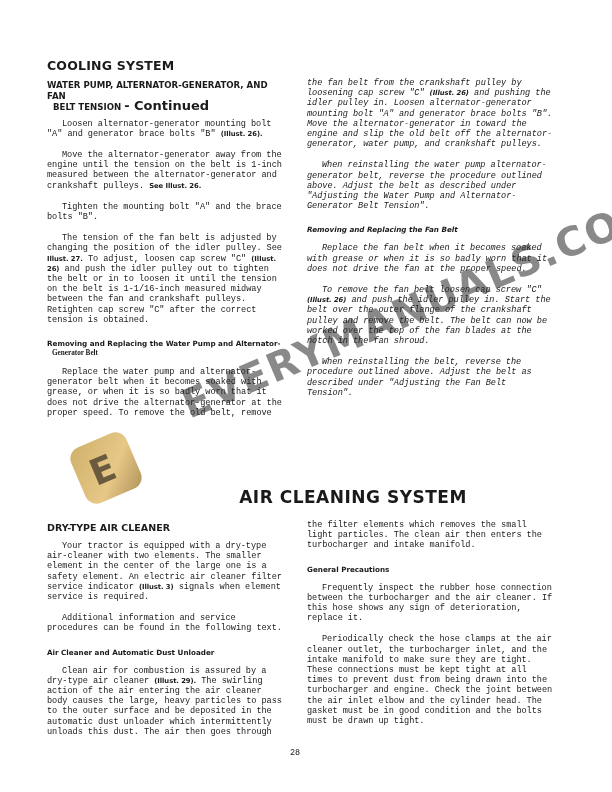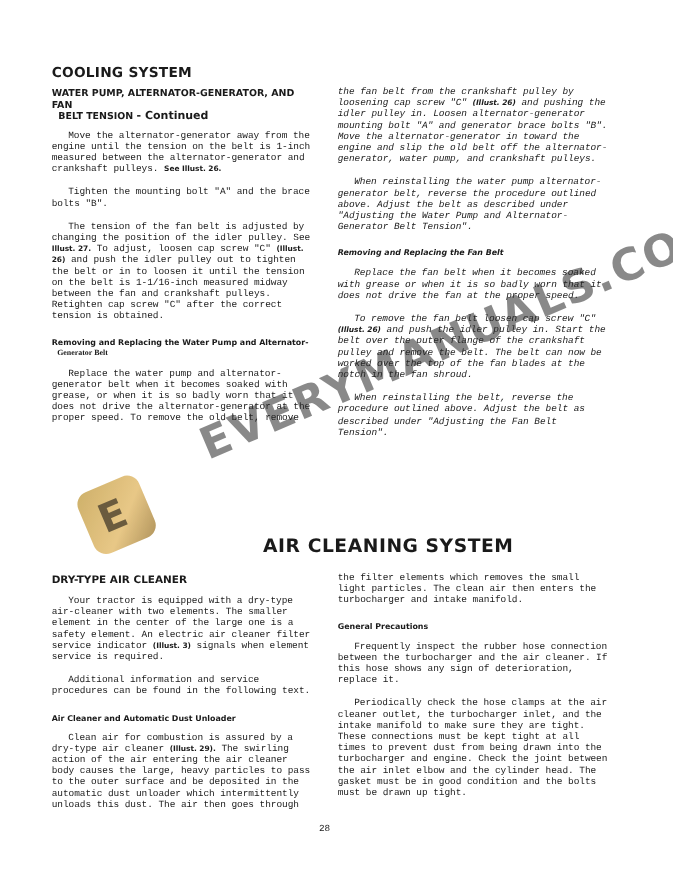--- a/index.html
+++ b/index.html
@@ -11,21 +11,21 @@
   .section-title { position: absolute; left: 47px; top: 58px; font-size: 12.5px; font-weight: bold; letter-spacing: 0.2px; margin: 0; }
   .main-title { position: absolute; left: 0; width: 612px; top: 476px; text-align: center; font-size: 17px; font-weight: bold; letter-spacing: 0.5px; margin: 11px; padding-left: 36px; }
 
   .col { position: absolute; width: 236px; }
   .col.left-top { left: 47px; top: 80px; }
   .col.right-top { left: 307px; top: 78px; width: 250px; font-style: italic; }
   .col.left-bot { left: 47px; top: 522px; }
   .col.right-bot { left: 307px; top: 520px; width: 250px; }
 
   h2.h-major { font-size: 8.6px; font-weight: bold; margin: 0 0 6px 0; line-height: 10.5px; }
-  h2.h-major .cont { font-size: 10px; }
+  h2.h-major .cont { font-size: 13px; }
   h2.h-major .indent { padding-left: 6px; display: inline-block; }
   h3.h-minor { font-size: 7.2px; font-weight: bold; margin: 14px 0 9px 0; line-height: 9px; }
   h3.h-minor .indent { padding-left: 5px; display: inline-block; font-family: Liberation Serif, serif; }
   h2.h-upper { font-size: 9.5px; font-weight: bold; margin: 0 0 8px 0; }
 
   p.body { font-size: 8.6px; line-height: 10.2px; margin: 0 0 11px 0; letter-spacing: -0.05px; text-align: left; }
   p.body .ind { padding-left: 15px; }
   .ref { font-family: "DejaVu Sans", "Liberation Sans", sans-serif; font-size: 6.8px; font-weight: bold; }
 
   .page-number { position: absolute; left: 290px; top: 748px; font-size: 8.5px; }
@@ -40,20 +40,21 @@
 
 <div class="page">
 
   <h1 class="section-title sans">COOLING SYSTEM</h1>
 
   <div class="col left-top">
     <h2 class="h-major sans">
       <span>WATER PUMP, ALTERNATOR-GENERATOR, AND FAN</span><br>
       <span class="indent"><span>BELT TENSION</span> <span class="cont">- Continued</span></span>
     </h2>
+    <p class="body mono"><span class="ind"></span><span>Loosen alternator-generator mounting bolt "A" and generator brace bolts "B"</span> <span class="ref">(Illust. 26).</span></p>
     <p class="body mono"><span class="ind"></span><span>Move the alternator-generator away from the engine until the tension on the belt is 1-inch measured between the alternator-generator and crankshaft pulleys.</span> <span class="ref">See Illust. 26.</span></p>
     <p class="body mono"><span class="ind"></span><span>Tighten the mounting bolt "A" and the brace bolts "B".</span></p>
 
     <p class="body mono"><span class="ind"></span><span>The tension of the fan belt is adjusted by changing the position of the idler pulley. See</span> <span class="ref">Illust. 27.</span> <span>To adjust, loosen cap screw "C"</span> <span class="ref">(Illust. 26)</span> <span>and push the idler pulley out to tighten the belt or in to loosen it until the tension on the belt is 1-1/16-inch measured midway between the fan and crankshaft pulleys. Retighten cap screw "C" after the correct tension is obtained.</span></p>
 
     <h3 class="h-minor sans">
       <span>Removing and Replacing the Water Pump and Alternator-</span><br>
       <span class="indent">Generator Belt</span>
     </h3>
     <p class="body mono"><span class="ind"></span><span>Replace the water pump and alternator-generator belt when it becomes soaked with grease, or when it is so badly worn that it does not drive the alternator-generator at the proper speed. To remove the old belt, remove</span></p>

